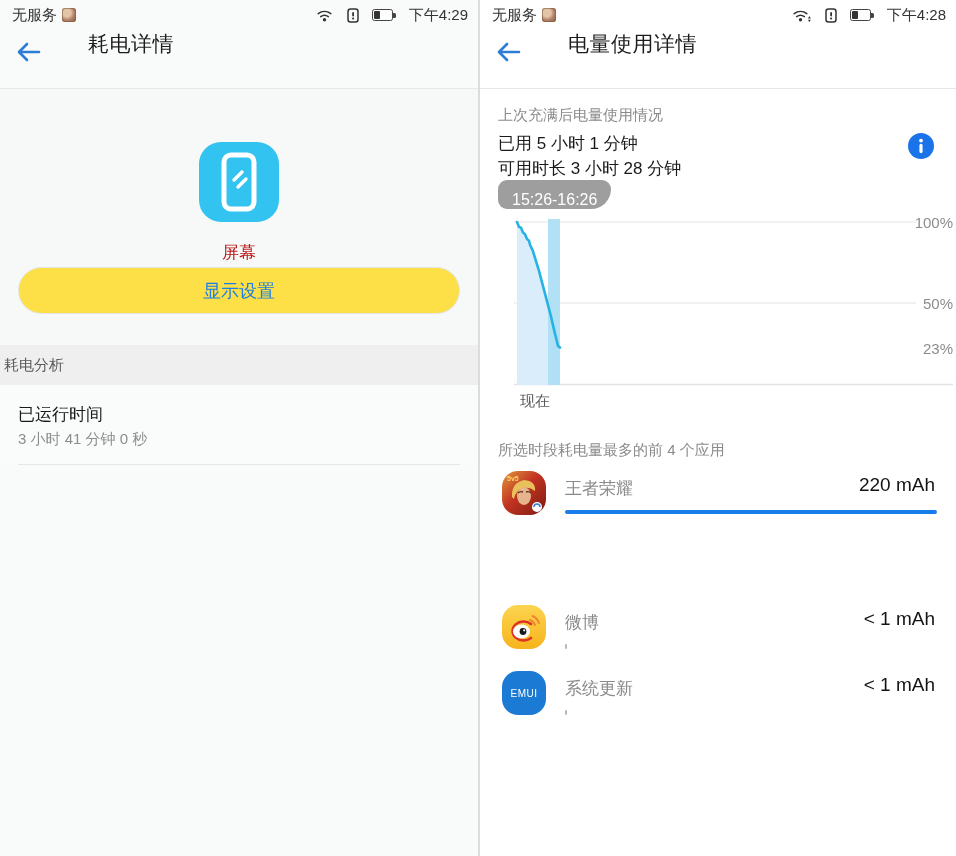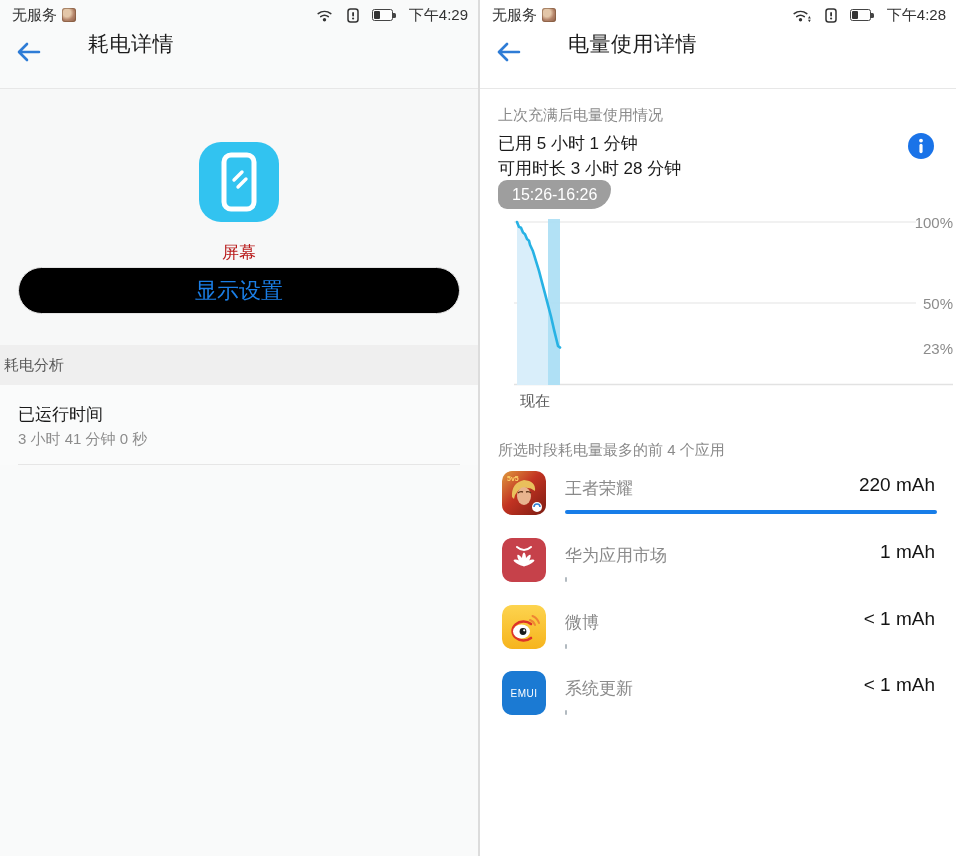--- a/index.html
+++ b/index.html
@@ -29,45 +29,45 @@
   .header{position:absolute;top:30px;left:0;right:0;height:58px;background:transparent;display:flex;}
   .hdr-divider{position:absolute;top:88px;left:0;right:0;height:1px;background:#e7e7e7;}
   .back-btn{width:56px;height:44px;display:flex;align-items:center;justify-content:center;cursor:pointer;}
   .page-title{font-size:21px;font-weight:500;color:#1c1c1c;margin-left:32px;letter-spacing:.5px;}
   
   .card-area{position:absolute;top:89px;left:0;right:0;height:256px;background:#f7f8f8;}
   .screen-icon{position:absolute;top:142px;left:199px;width:80px;height:80px;border-radius:22px;
     background:var(--screen-icon);display:flex;align-items:center;justify-content:center;}
   .screen-name{position:absolute;top:241px;left:0;right:0;text-align:center;font-size:17px;color:#b91c1c;font-family:Liberation Serif, serif;}
   .pill-btn{position:absolute;top:267px;left:18px;width:442px;height:47px;border:1px solid #e4e4e4;
-    border-radius:24px;background:#000000;display:flex;align-items:center;justify-content:center;
-    font-size:22px;color:#1a7ee6;cursor:pointer;}
+    border-radius:24px;background:#fde047;display:flex;align-items:center;justify-content:center;
+    font-size:18px;color:#1a7ee6;cursor:pointer;}
   .section-strip{position:absolute;top:345px;left:0;right:0;height:40px;background:#efefef;
     display:flex;align-items:center;padding-left:4px;font-size:15px;color:#595959;}
   .runtime-block{position:absolute;top:385px;left:0;right:0;height:80px;background:#fafbfb;}
   .runtime-label{position:absolute;top:18px;left:18px;font-size:17px;color:#1a1a1a;}
   .runtime-value{position:absolute;top:45px;left:18px;font-size:15px;color:#8c8c8c;}
   .runtime-divider{position:absolute;bottom:0;left:18px;right:18px;height:1px;background:#e6e6e6;}
   
   .caption{position:absolute;top:106px;left:18px;font-size:15px;color:#8a8a8a;}
   .used-line{position:absolute;top:132px;left:18px;font-size:17px;color:#1a1a1a;}
   .remain-line{position:absolute;top:157px;left:18px;font-size:17px;color:#1a1a1a;}
   .info-btn{position:absolute;top:133px;left:428px;width:26px;height:26px;border-radius:50%;
     background:var(--accent);display:flex;align-items:center;justify-content:center;cursor:pointer;}
   .range-bubble{position:absolute;top:180px;left:18px;height:29px;padding:0 14px;
-    background:var(--bubble);color:#fff;font-size:16px;display:flex;align-items:center;
+    background:var(--bubble);color:#fff;font-size:16px;display:flex;align-items:flex-end;
     border-radius:10px 10px 22px 10px;}
   .chart-wrap{position:absolute;top:219px;left:34px;width:439px;height:168px;}
   .chart-wrap svg{position:absolute;left:0;top:0;overflow:visible;}
   .ytick{position:absolute;right:0;transform:translateY(-50%);font-size:15px;color:#8c8c8c;background:transparent;}
   .ytick.t100{top:3px;} .ytick.t50{top:84px;} .ytick.t23{top:129px;}
   .now-label{position:absolute;top:392px;left:40px;font-size:15px;color:#595959;}
   .apps-header{position:absolute;top:441px;left:18px;font-size:15px;color:#8a8a8a;}
   .app-row{position:absolute;left:0;right:0;height:62px;cursor:pointer;}
-  .app-row .app-icon{position:absolute;left:22px;top:5px;width:44px;height:44px;border-radius:8px;overflow:hidden;}
+  .app-row .app-icon{position:absolute;left:22px;top:5px;width:44px;height:44px;border-radius:16px;overflow:hidden;}
   .app-row .app-name{position:absolute;left:85px;top:11px;font-size:17px;color:#8a8a8a;}
   .app-row .app-value{position:absolute;right:21px;top:8px;font-size:19px;color:#141414;}
   .app-row .usage-bar{position:absolute;left:85px;top:44px;height:4px;border-radius:2px;background:var(--bar-blue);}
   .app-row .usage-bar.tick{height:5px;border-radius:1px;}
   .row-1{top:466px;} .row-2{top:533px;} .row-3{top:600px;text-align:right;} .row-4{top:666px;}
   .emui-txt{position:absolute;inset:0;display:flex;align-items:center;justify-content:center;
     color:#fff;font-size:10px;letter-spacing:.5px;}
   .icon-box{position:relative;width:44px;height:44px;}
 </style>
 </head>
@@ -218,38 +218,20 @@
           <circle cx="35" cy="36" r="5" fill="#fff"></circle>
           <path d="M32 36 A3 3 0 0 1 38 36" fill="none" stroke="#2f7fd3" stroke-width="1.6"></path>
           <text x="5" y="10" font-size="7" fill="#ffd76b" font-weight="bold">5v5</text>
         </svg>
       </span>
       <span class="app-name">王者荣耀</span>
       <span class="app-value">220 mAh</span>
       <span class="usage-bar" style="width: 372px; background: rgb(24, 125, 232);"></span>
     </div>
 
-    <div class="app-row row-2">
-      <span class="app-icon icon-box">
-        <svg width="44" height="44" viewBox="0 0 44 44">
-          <rect width="44" height="44" rx="10" fill="#c6414a"></rect>
-          <path d="M15 9 Q22 15 29 9" fill="none" stroke="#fff" stroke-width="2" stroke-linecap="round"></path>
-          <g fill="#fff" transform="translate(22,27)">
-            <ellipse rx="2" ry="6.5" transform="rotate(-64) translate(0,-5)"></ellipse>
-            <ellipse rx="2" ry="6.5" transform="rotate(-32) translate(0,-5.5)"></ellipse>
-            <ellipse rx="2" ry="6.5" transform="translate(0,-6)"></ellipse>
-            <ellipse rx="2" ry="6.5" transform="rotate(32) translate(0,-5.5)"></ellipse>
-            <ellipse rx="2" ry="6.5" transform="rotate(64) translate(0,-5)"></ellipse>
-          </g>
-        </svg>
-      </span>
-      <span class="app-name">华为应用市场</span>
-      <span class="app-value">1 mAh</span>
-      <span class="usage-bar tick" style="width: 2.232px; background: rgb(178, 186, 192);"></span>
-    </div>
 
     <div class="app-row row-3">
       <span class="app-icon icon-box">
         <svg width="44" height="44" viewBox="0 0 44 44">
           <defs>
             <linearGradient id="wb" x1="0" y1="0" x2="0" y2="1">
               <stop offset="0" stop-color="#fdd44f"></stop>
                 <stop offset="1" stop-color="#f6b41d"></stop>
             </linearGradient>
           </defs>

